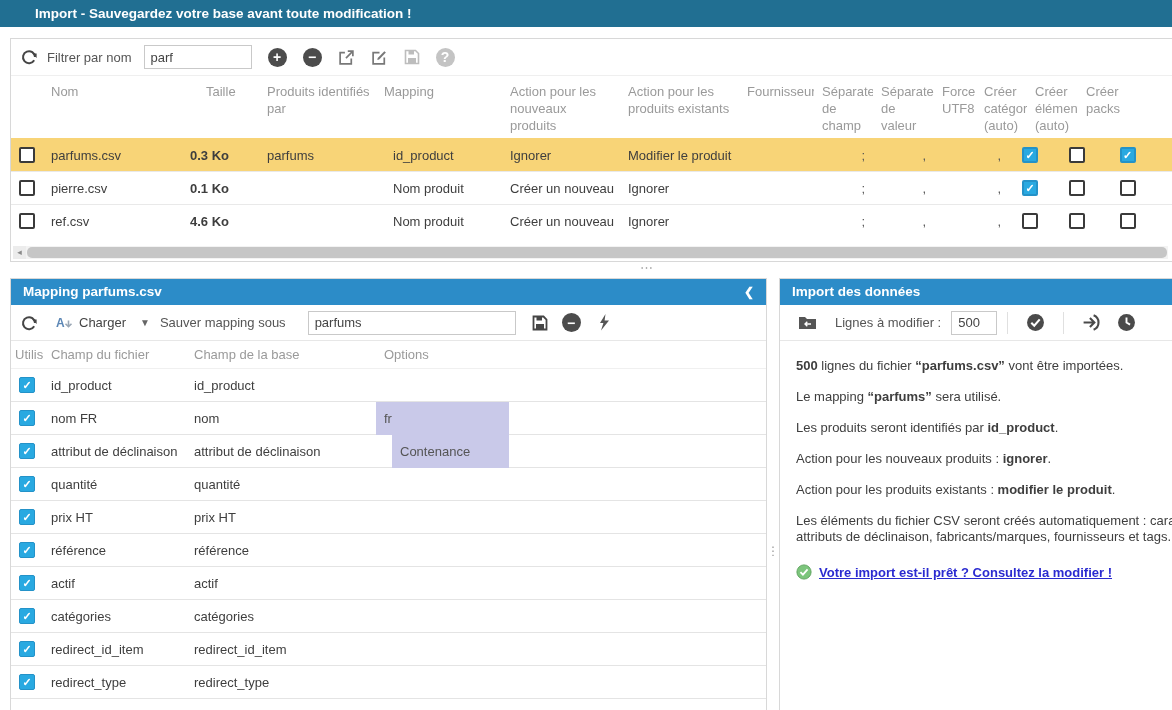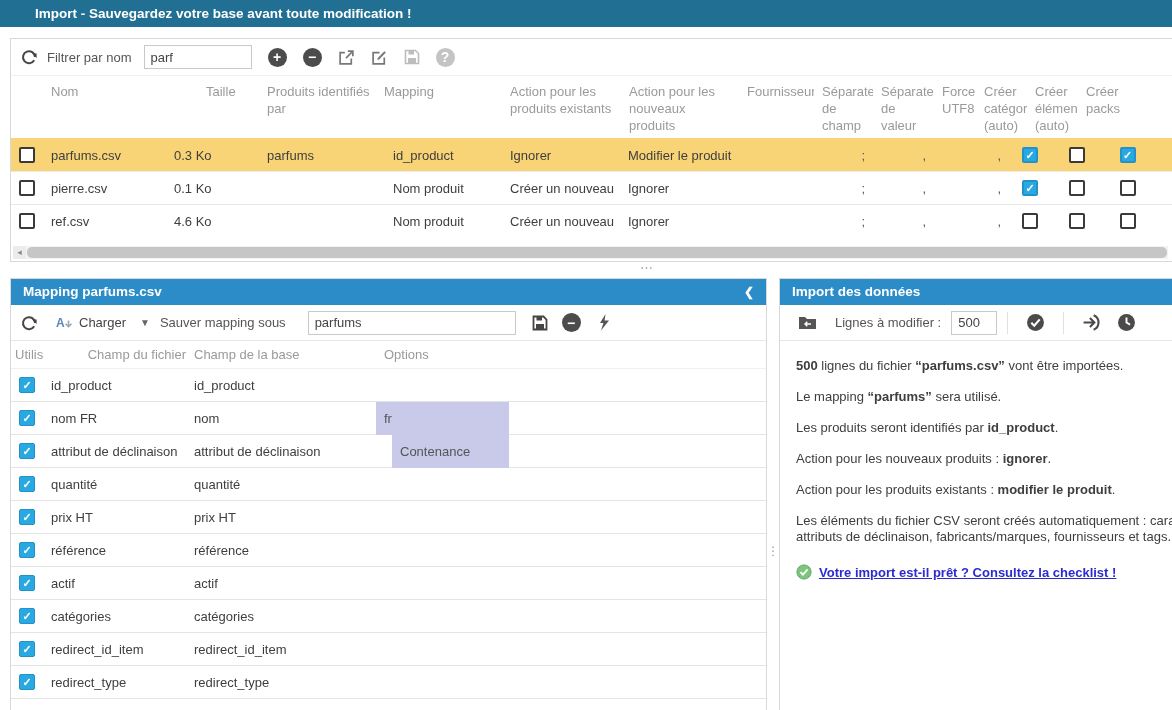--- a/index.html
+++ b/index.html
@@ -28,21 +28,21 @@
   .sqicon { margin-left:16px; cursor:pointer; display:flex; align-items:center; }
 
   .fhead { display:flex; height:62px; }
   .th { flex:none; padding:8px 4px 0 8px; color:#9a9a9a; line-height:1.3;
     overflow:hidden; height:62px; }
   .th-taille { padding-left:32px; }
 
   .frow { display:flex; height:33px; align-items:center; border-top:1px solid #e9e9e9; }
   .frow.selected { background:#f8d477; border-top:1px solid #f8d477; }
   .fcell { flex:none; padding-left:8px; white-space:nowrap; overflow:hidden; }
-  .fcell.csize { padding-right:30px; padding-left:0; }
+  .fcell.csize { text-align:right; padding-right:30px; padding-left:0;font-weight:bold; }
   .fcell.csep  { text-align:right; padding-right:8px; padding-left:0; color:#555; }
   .fcell.ccb { display:flex; justify-content:center; padding-left:0; }
 
   .cb { width:16px; height:16px; border:2px solid #3a3a3a; background:#fff;
     border-radius:2px; font-size:11px; line-height:12px; text-align:center;
     color:#fff; font-weight:bold; cursor:pointer; flex:none; }
   .cb.on { background:#29a9e1; border-color:#2492c8; }
   .cb.blue { border:1px solid #2492c8; background:#29a9e1; line-height:14px; }
 
   .hscroll { position:absolute; left:2px; bottom:2px; width:1155px; height:13px;
@@ -133,22 +133,22 @@
     </span>
     <span class="cbtn light">?</span>
   </div>
 
   <div class="fhead" id="file-header">
       <div class="th" style="width: 32px;"></div>
       <div class="th" style="width: 131px;">Nom</div>
       <div class="th th-taille" style="width: 85px;">Taille</div>
       <div class="th" style="width: 117px;">Produits identifiés par</div>
       <div class="th" style="width: 126px;">Mapping</div>
+      <div class="th" style="width: 118px;">Action pour les nouveaux produits</div>
       <div class="th" style="width: 119px;">Action pour les produits existants</div>
-      <div class="th" style="width: 118px;">Action pour les nouveaux produits</div>
       <div class="th" style="width: 75px;">Fournisseur</div>
       <div class="th" style="width: 59px;">Séparateur de champ</div>
       <div class="th" style="width: 61px;">Séparateur de valeur</div>
       <div class="th" style="width: 42px;">Force UTF8</div>
       <div class="th" style="width: 51px;">Créer catégories (auto)</div>
       <div class="th" style="width: 51px;">Créer éléments (auto)</div>
       <div class="th" style="width: 60px;">Créer packs</div>
     </div>
   <div id="file-rows">
       <div class="frow selected">
@@ -269,21 +269,21 @@
     </span>
     <span class="cbtn" style="margin-left:14px">−</span>
     <span class="mico">
       <svg width="14" height="17" viewBox="0 0 14 17">
           <path d="M8.5 0 3 9h3.4L4 16.5 12 6.5H7.6z" fill="#555"></path>
         </svg>
     </span>
   </div>
   <div class="mhead" id="mapping-header">
       <div class="mh" style="width: 32px; padding-left: 4px;">Utilisé</div>
-      <div class="mh" style="width: 143px; padding-left: 8px; text-align: right;">Champ du fichier</div>
+      <div class="mh" style="width: 143px; padding-left: 8px;">Champ du fichier</div>
       <div class="mh" style="width: 190px; padding-left: 8px;">Champ de la base</div>
       <div class="mh" style="width: 133px; padding-left: 8px;">Options</div>
     </div>
   <div id="mapping-rows">
       <div class="mrow">
         <div class="mcell ccb" style="width: 32px;">
           <div class="cb on blue">✓</div>
         </div>
         <div class="mcell" style="width: 143px;">id_product</div>
         <div class="mcell" style="width: 190px;">id_product</div>
@@ -410,15 +410,15 @@
       <p><span>Action pour les produits existants : </span><b>modifier le produit</b><span>.</span></p>
       <p><span>Les éléments du fichier CSV seront créés automatiquement : caractéristiques, attributs de déclinaison, fabricants/marques, fournisseurs et tags.</span></p>
     </div>
   <div class="linkrow">
     <span style="display:flex">
       <svg width="16" height="16" viewBox="0 0 18 18">
           <circle cx="9" cy="9" r="8" fill="#7cc57c" stroke="#5aa05a"></circle>
           <path d="M5 9.2l2.8 2.8L13 6" stroke="#fff" stroke-width="2" fill="none"></path>
         </svg>
     </span>
-    <a>Votre import est-il prêt ? Consultez la checklist !</a>
+    <a>Votre import est-il prêt ? Consultez la modifier !</a>
   </div>
 </div>
 
 </body></html>

